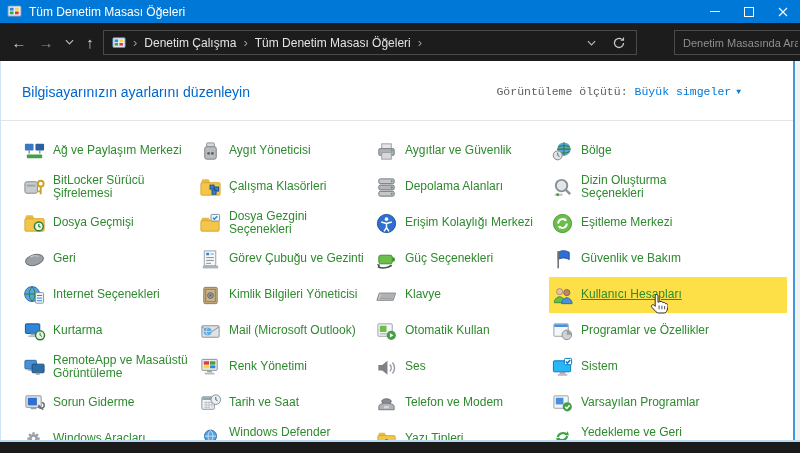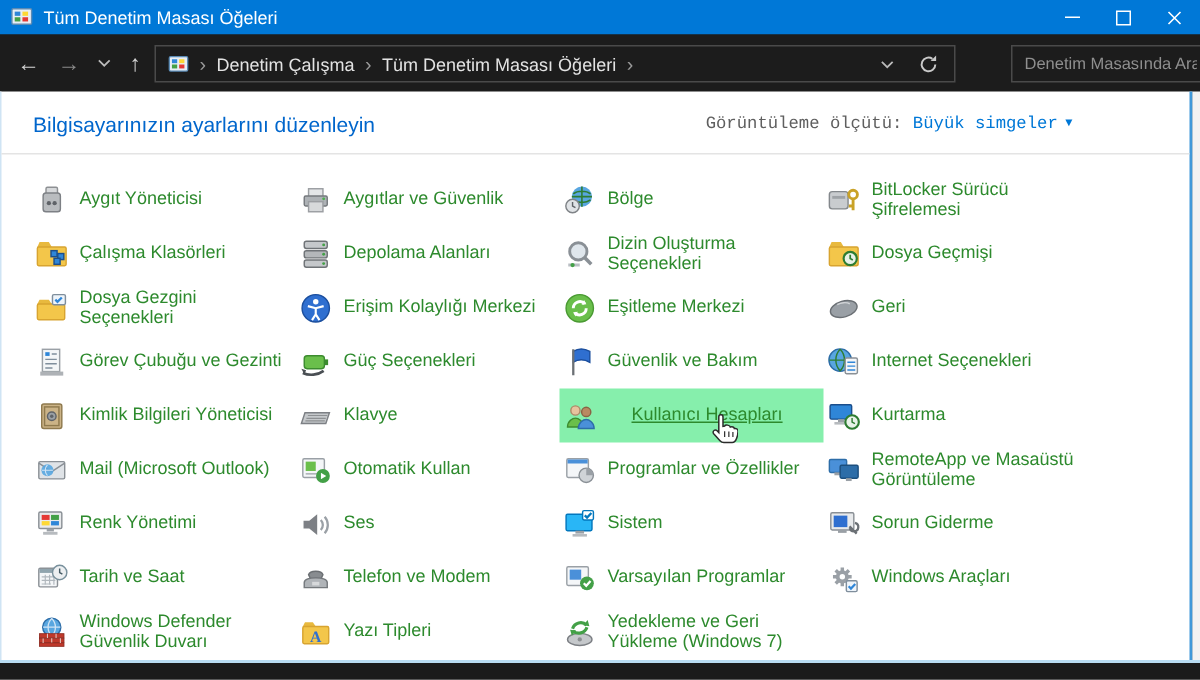--- a/index.html
+++ b/index.html
@@ -35,33 +35,33 @@
   .searchbox input::placeholder{color:#8f8f8f;}
   .search-mag{margin-right:8px;display:flex;}
 
   
   .content{position:absolute;top:61px;left:0;width:795px;height:379px;background:#ffffff;
            box-sizing:border-box;border-left:1px solid #cfe4f4;border-right:2px solid #3f98d9;}
   .right-gutter{position:absolute;top:61px;left:795px;width:5px;height:379px;background:#f2f2f2;}
   .bottom-frame{position:absolute;top:440px;left:0;width:800px;height:13px;box-sizing:border-box;
            background:#1b1b1b;border-top:2px solid #b9dcf3;}
 
-  .cp-header{height:42px;box-sizing:border-box;display:flex;align-items:center;
-             justify-content:space-between;padding:2px 78px 0 21px;border-bottom:1px solid #e4e4e4;}
+  .cp-header{height:60px;box-sizing:border-box;display:flex;align-items:center;
+             justify-content:space-between;padding:2px 52px 0 21px;border-bottom:1px solid #e4e4e4;}
   .cp-title{font-size:14px;color:#0066cc;}
   .view-by{font-size:11.5px;color:#5f5f5f;display:flex;align-items:center;white-space:nowrap;font-family:Liberation Mono, monospace;}
   .view-value{color:#0078d7;margin-left:7px;cursor:default;}
   .view-caret{color:#0078d7;font-size:8px;margin-left:5px;}
 
   .grid{display:grid;grid-template-columns:176px 176px 176px auto;grid-auto-rows:36px;
         margin:12px 6px 0 20px;}
   .item{display:flex;align-items:center;position:relative;}
   .item .icon{width:23px;height:23px;flex:0 0 23px;margin-left:2px;display:flex;}
   .item .label{font-size:12px;line-height:13.5px;color:#2d8a2d;margin-left:7px;width:146px;}
-  .item.hovered{background:#86efac;gap:16px;}
+  .item.hovered{background:#fde047;}
   .item.hovered .label{text-decoration:underline;}
   .hand-cursor{position:absolute;left:100px;top:16px;z-index:5;pointer-events:none;}
 </style>
 </head>
 <body>
 
 <div class="window">
 
   <div class="titlebar">
     <span class="title-icon">
@@ -147,20 +147,31 @@
       <span class="view-by">
         <span>Görüntüleme ölçütü:</span>
         <span class="view-value">Büyük simgeler</span>
         <span class="view-caret">▼</span>
       </span>
     </div>
     <div class="grid">
         <div class="item">
           <span class="icon">
             <svg viewBox="0 0 24 24" width="23" height="23">
+              <rect x="2" y="4" width="9" height="7" rx="1" fill="#3a78c2"></rect>
+              <rect x="13" y="4" width="9" height="7" rx="1" fill="#2c5f9e"></rect>
+              <path d="M6.5 11v3M17.5 11v3" stroke="#8a8f94" stroke-width="1.5"></path>
+              <rect x="4" y="15" width="16" height="4" rx="1" fill="#43a047"></rect>
+            </svg>
+          </span>
+          <span class="label">Ağ ve Paylaşım Merkezi</span>
+        </div>
+        <div class="item">
+          <span class="icon">
+            <svg viewBox="0 0 24 24" width="23" height="23">
               <rect x="8" y="3" width="8" height="5" rx="1" fill="#d7d9db" stroke="#8d9093"></rect>
               <rect x="6" y="7" width="12" height="13" rx="2" fill="#b9bcbf" stroke="#7d8085"></rect>
               <circle cx="10" cy="14" r="1.5" fill="#5f6368"></circle>
               <circle cx="14" cy="14" r="1.5" fill="#5f6368"></circle>
             </svg>
           </span>
           <span class="label">Aygıt Yöneticisi</span>
         </div>
         <div class="item">
           <span class="icon">

